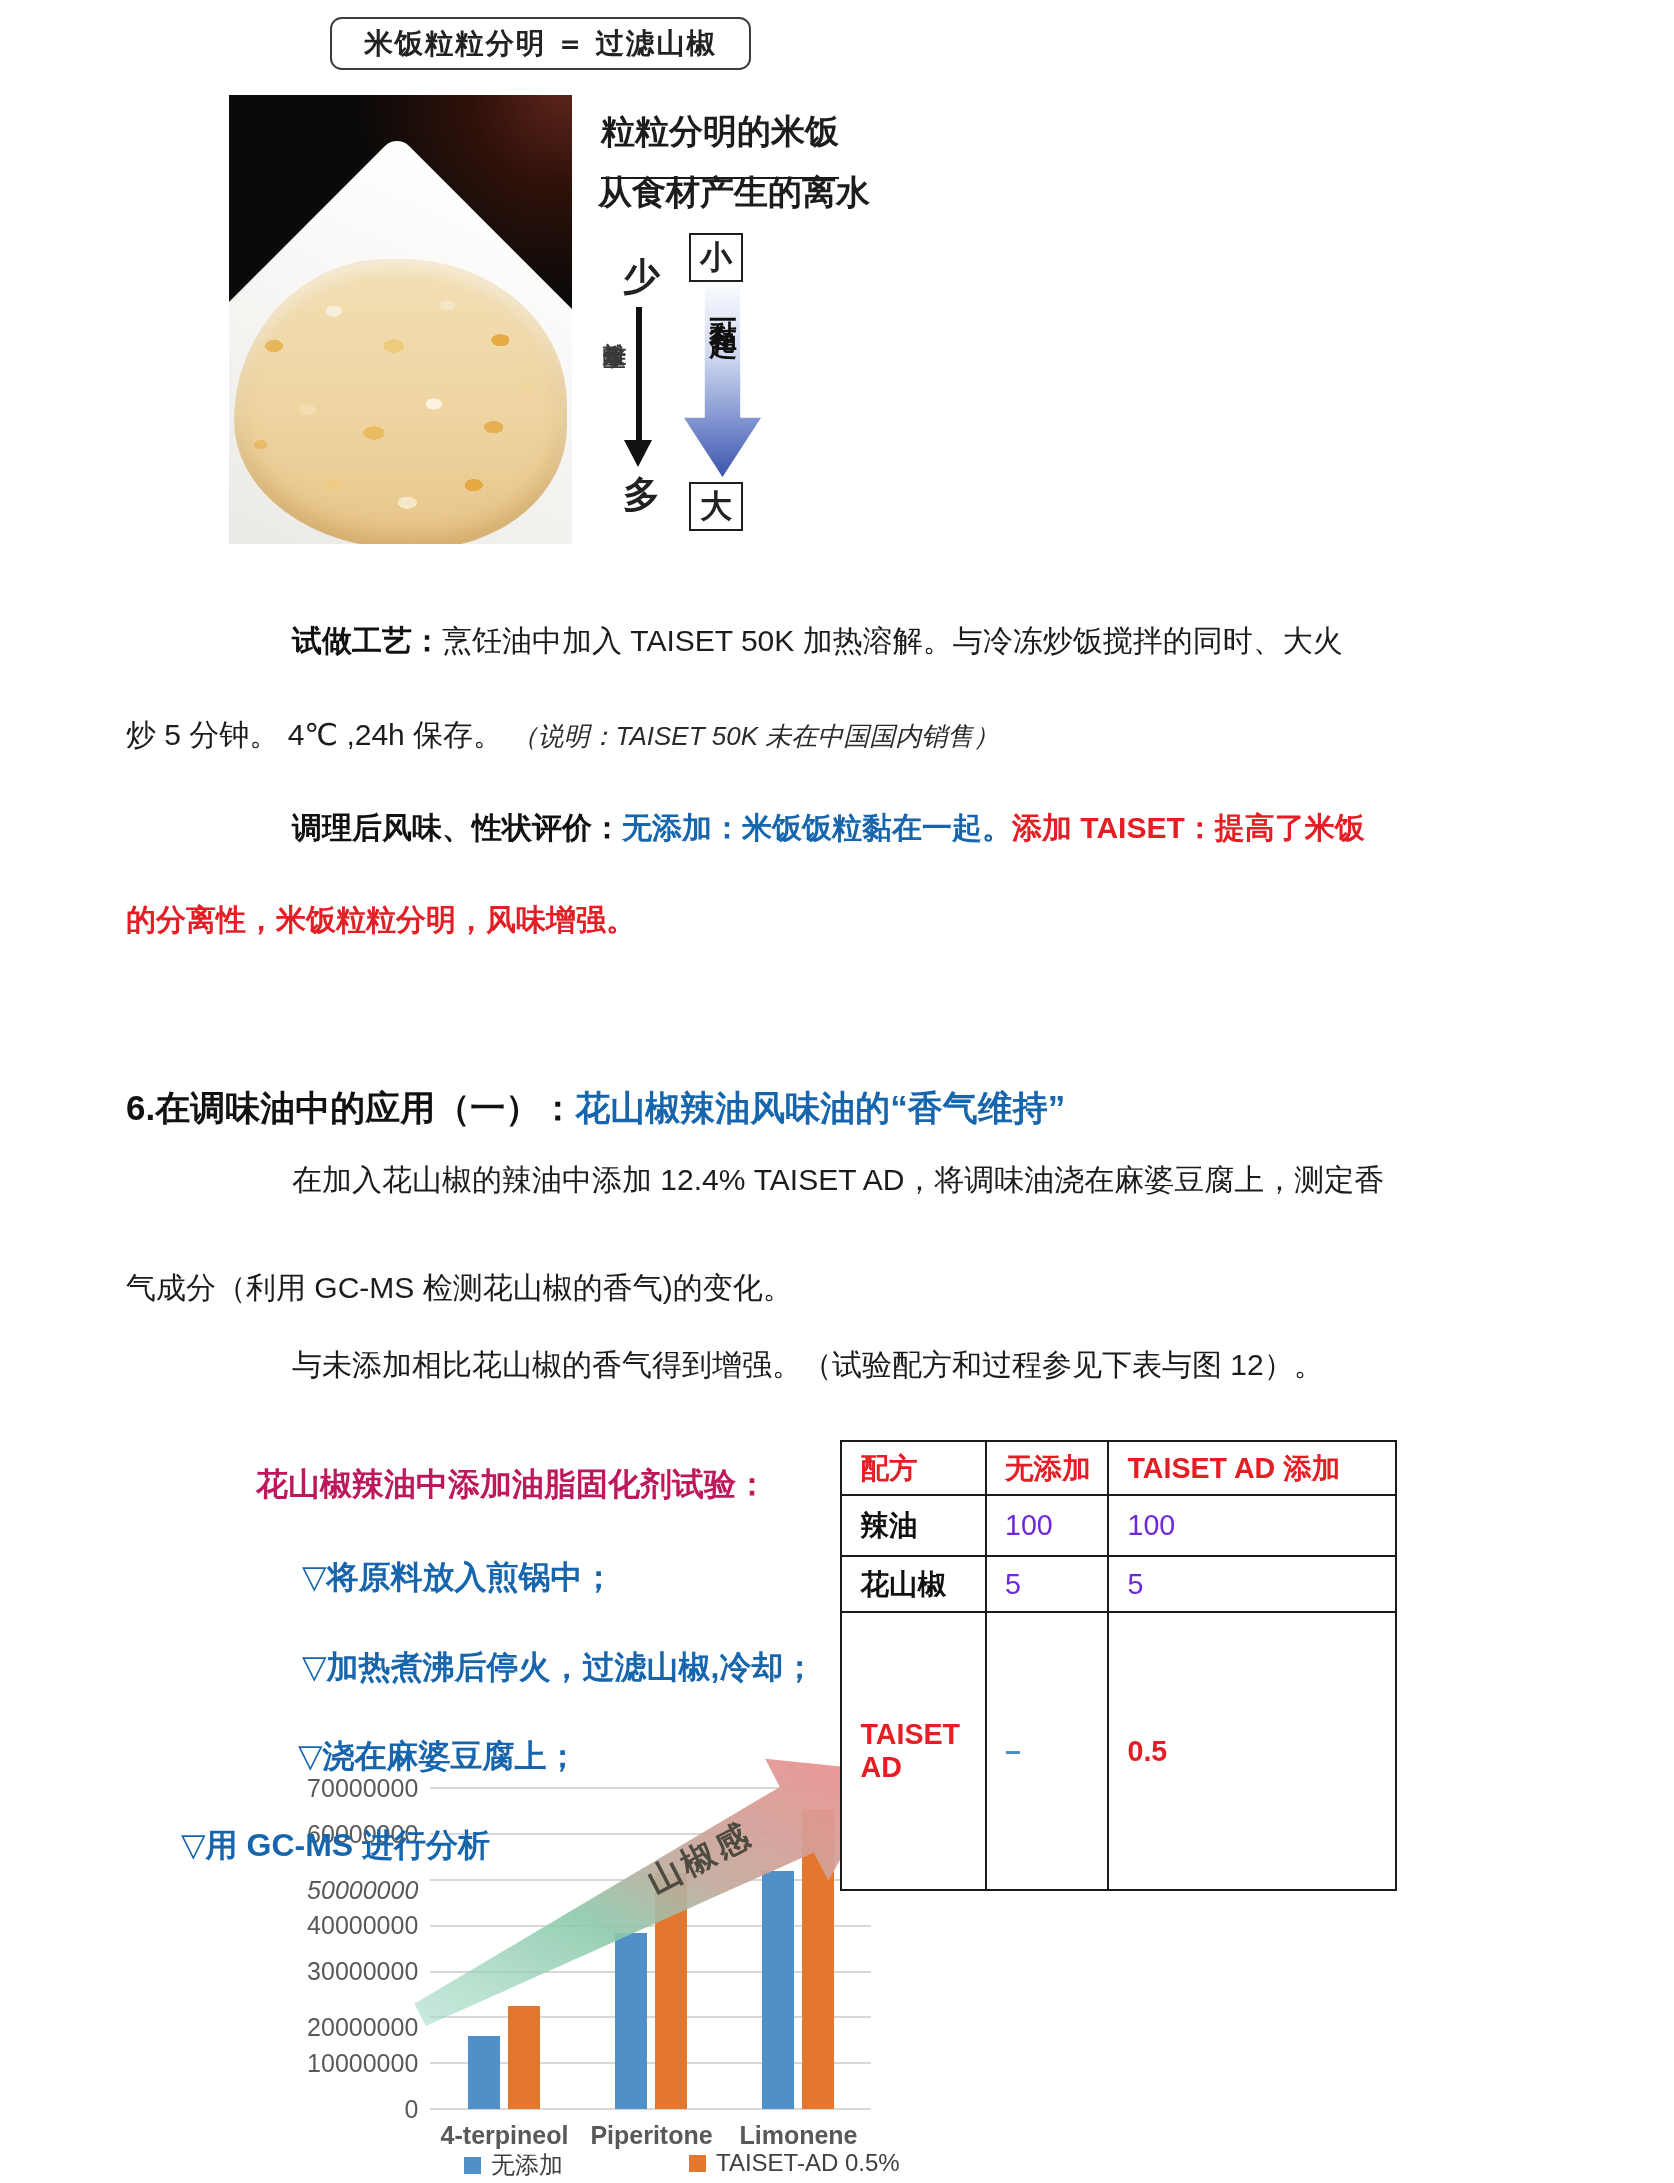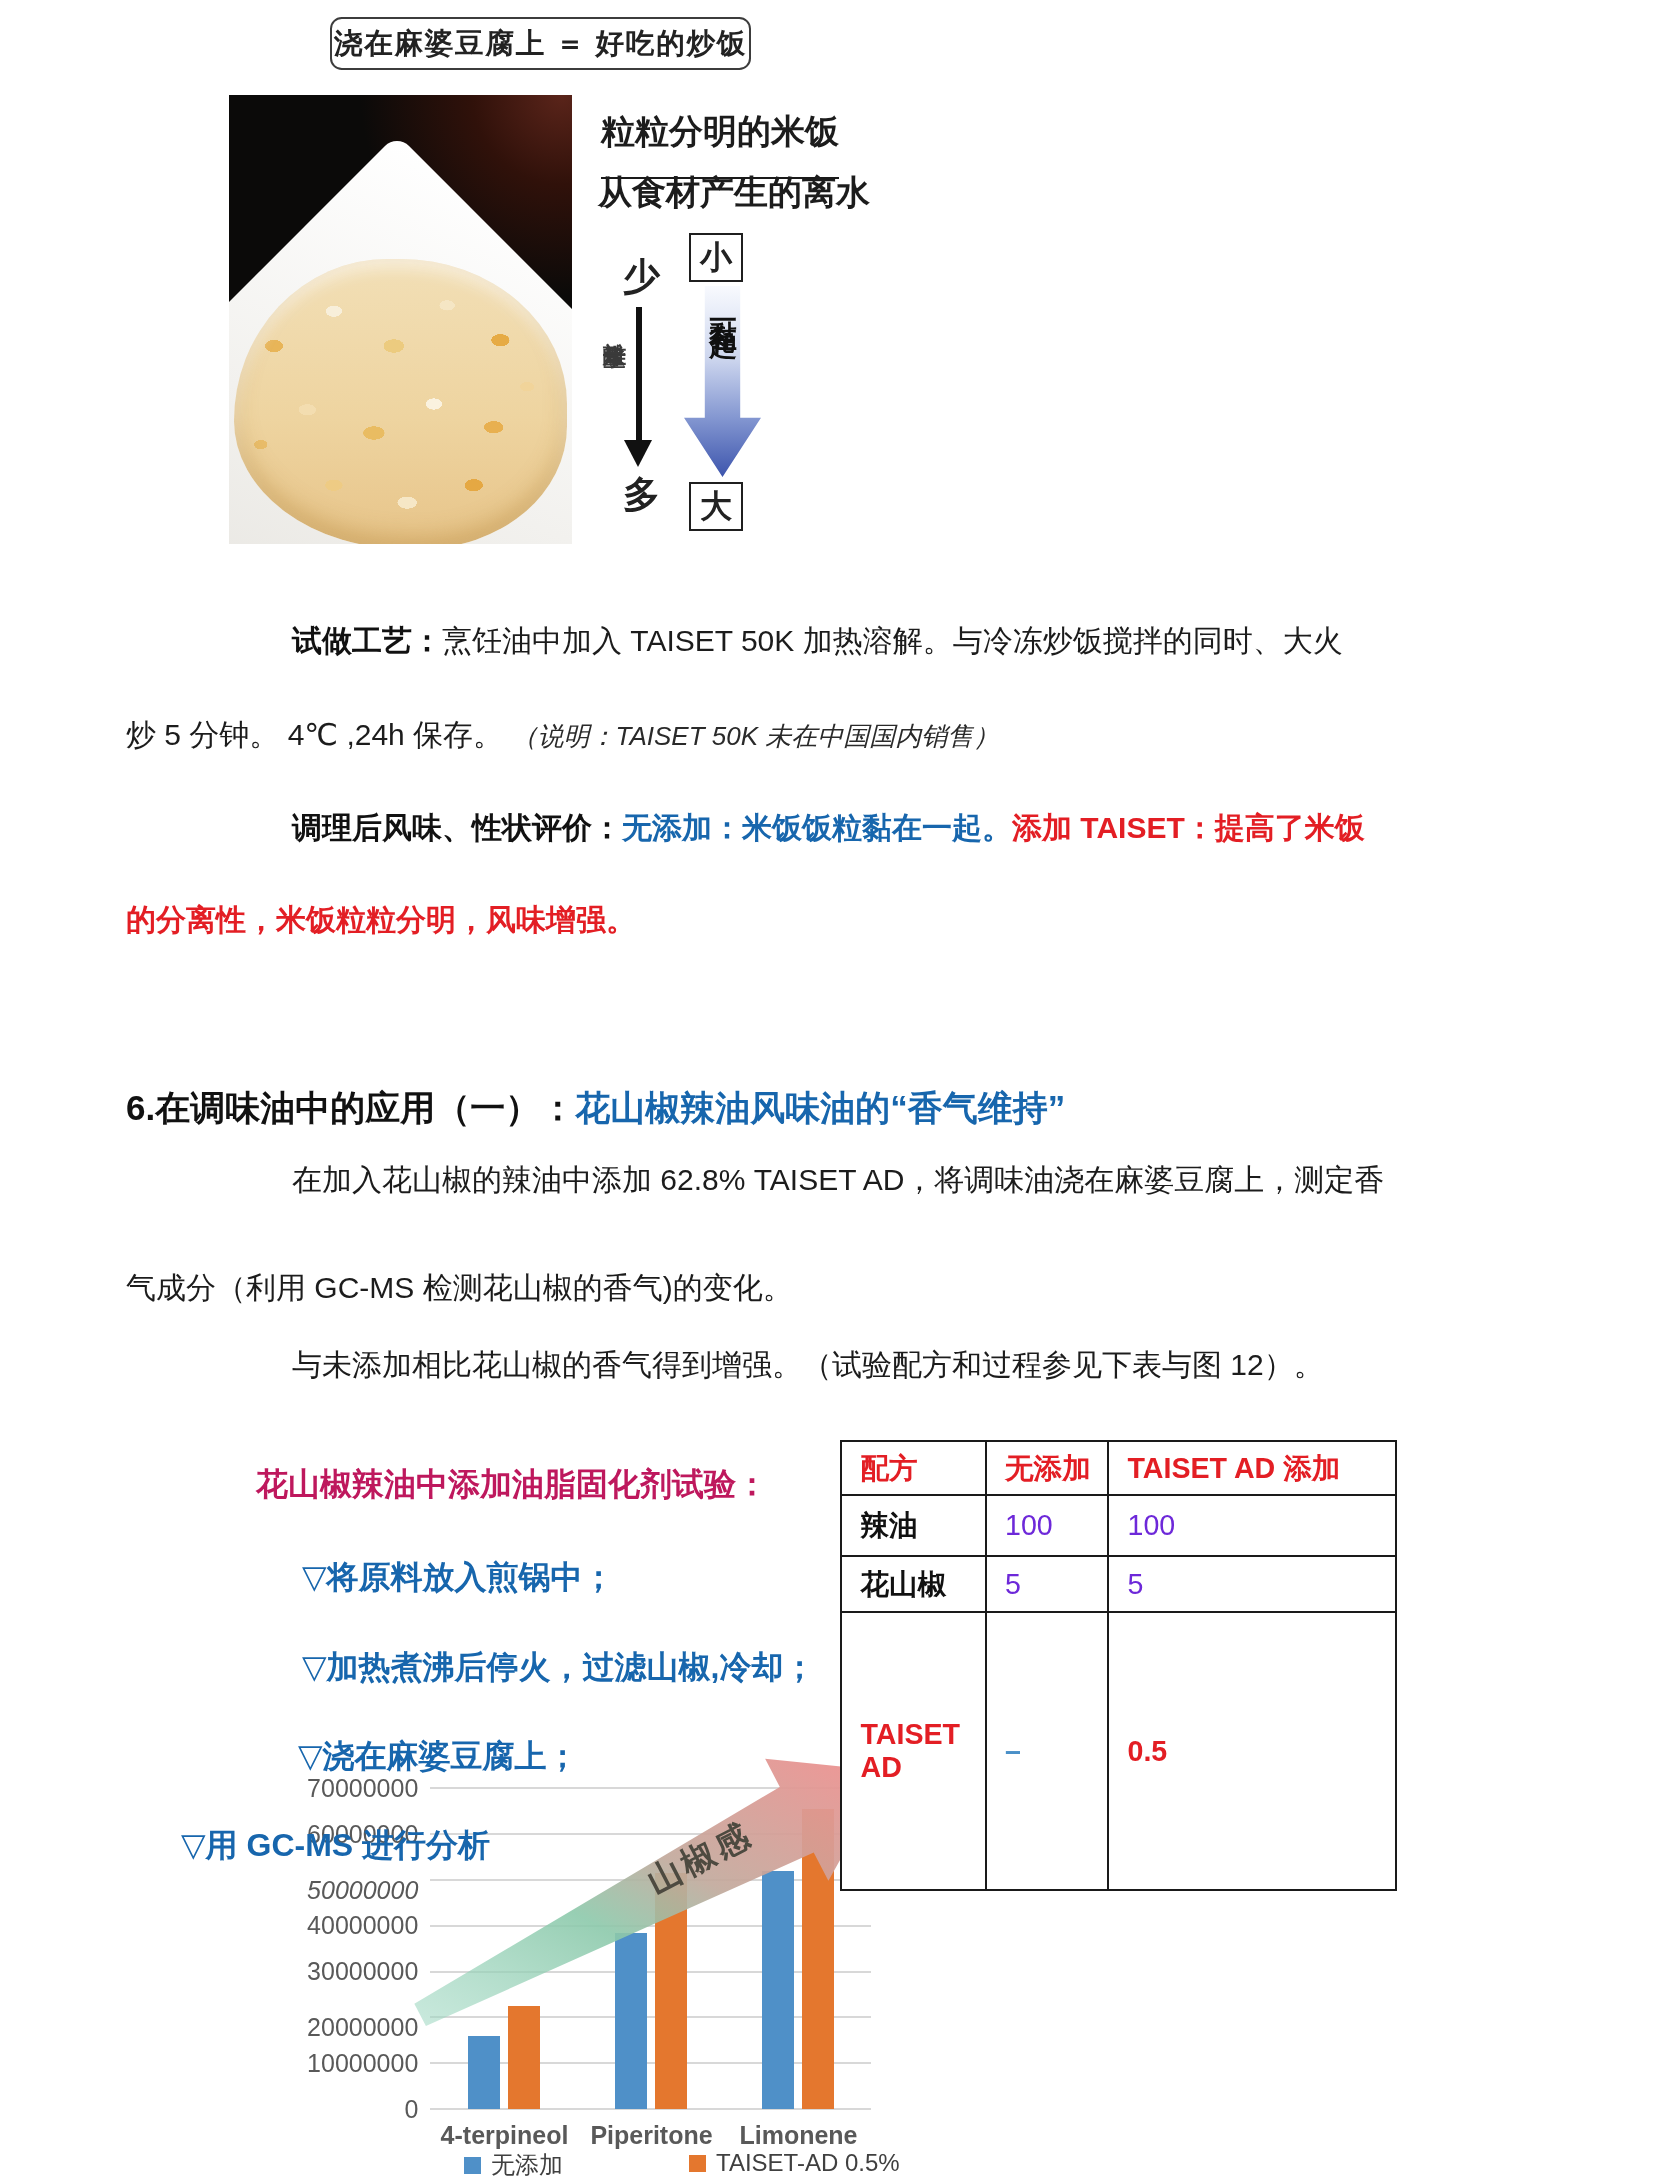--- a/index.html
+++ b/index.html
@@ -96,21 +96,21 @@
   .swatch{width:17px;height:17px;display:inline-block;}
   
   #uparrow{left:378px;top:1738px;}
 </style>
 </head>
 <body>
 
 <div id="page">
 
   <div class="abs banner">
-    <span>浇在麻婆豆腐上 ＝ 好吃的炒饭</span>
+    <span>米饭粒粒分明 ＝ 过滤山椒</span>
   </div>
 
   <div class="abs photo">
     <div class="plate"></div>
     <div class="rice"></div>
   </div>
 
   <div class="abs diag-h1">粒粒分明的米饭</div>
   <div class="abs diag-h2">从食材产生的离水</div>
 
@@ -142,21 +142,21 @@
     <span class="lbl">调理后风味、性状评价：</span><span class="blue">无添加：米饭饭粒黏在一起。</span><span class="red">添加 TAISET：提高了米饭</span>
   </div>
   <div class="abs body-line" style="left:126px;top:900px;">
     <span class="red">的分离性，米饭粒粒分明，风味增强。</span>
   </div>
 
   <div class="abs sec-h" style="left:126px;top:1085px;">
     <span class="black">6.在调味油中的应用（一）：</span><span class="blue">花山椒辣油风味油的“香气维持”</span>
   </div>
 
-  <div class="abs body-line" style="left:292px;top:1160px;">在加入花山椒的辣油中添加 62.8% TAISET AD，将调味油浇在麻婆豆腐上，测定香</div>
+  <div class="abs body-line" style="left:292px;top:1160px;">在加入花山椒的辣油中添加 12.4% TAISET AD，将调味油浇在麻婆豆腐上，测定香</div>
   <div class="abs body-line" style="left:126px;top:1253px;margin-top:15px;">气成分（利用 GC-MS 检测花山椒的香气)的变化。</div>
   <div class="abs body-line" style="left:292px;top:1345px;">与未添加相比花山椒的香气得到增强。（试验配方和过程参见下表与图 12）。</div>
 
   <div class="abs exp-title">花山椒辣油中添加油脂固化剂试验：</div>
   <div class="abs step" style="left:302px;top:1556px;">▽将原料放入煎锅中；</div>
   <div class="abs step" style="left:302px;top:1646px;">▽加热煮沸后停火，过滤山椒,冷却；</div>
   <div class="abs step" style="left:298px;top:1735px;">▽浇在麻婆豆腐上；</div>
 
   <div id="chart" class="abs">
       <div class="gridline" style="left: 144px; top: 345px; width: 441px;"></div>

